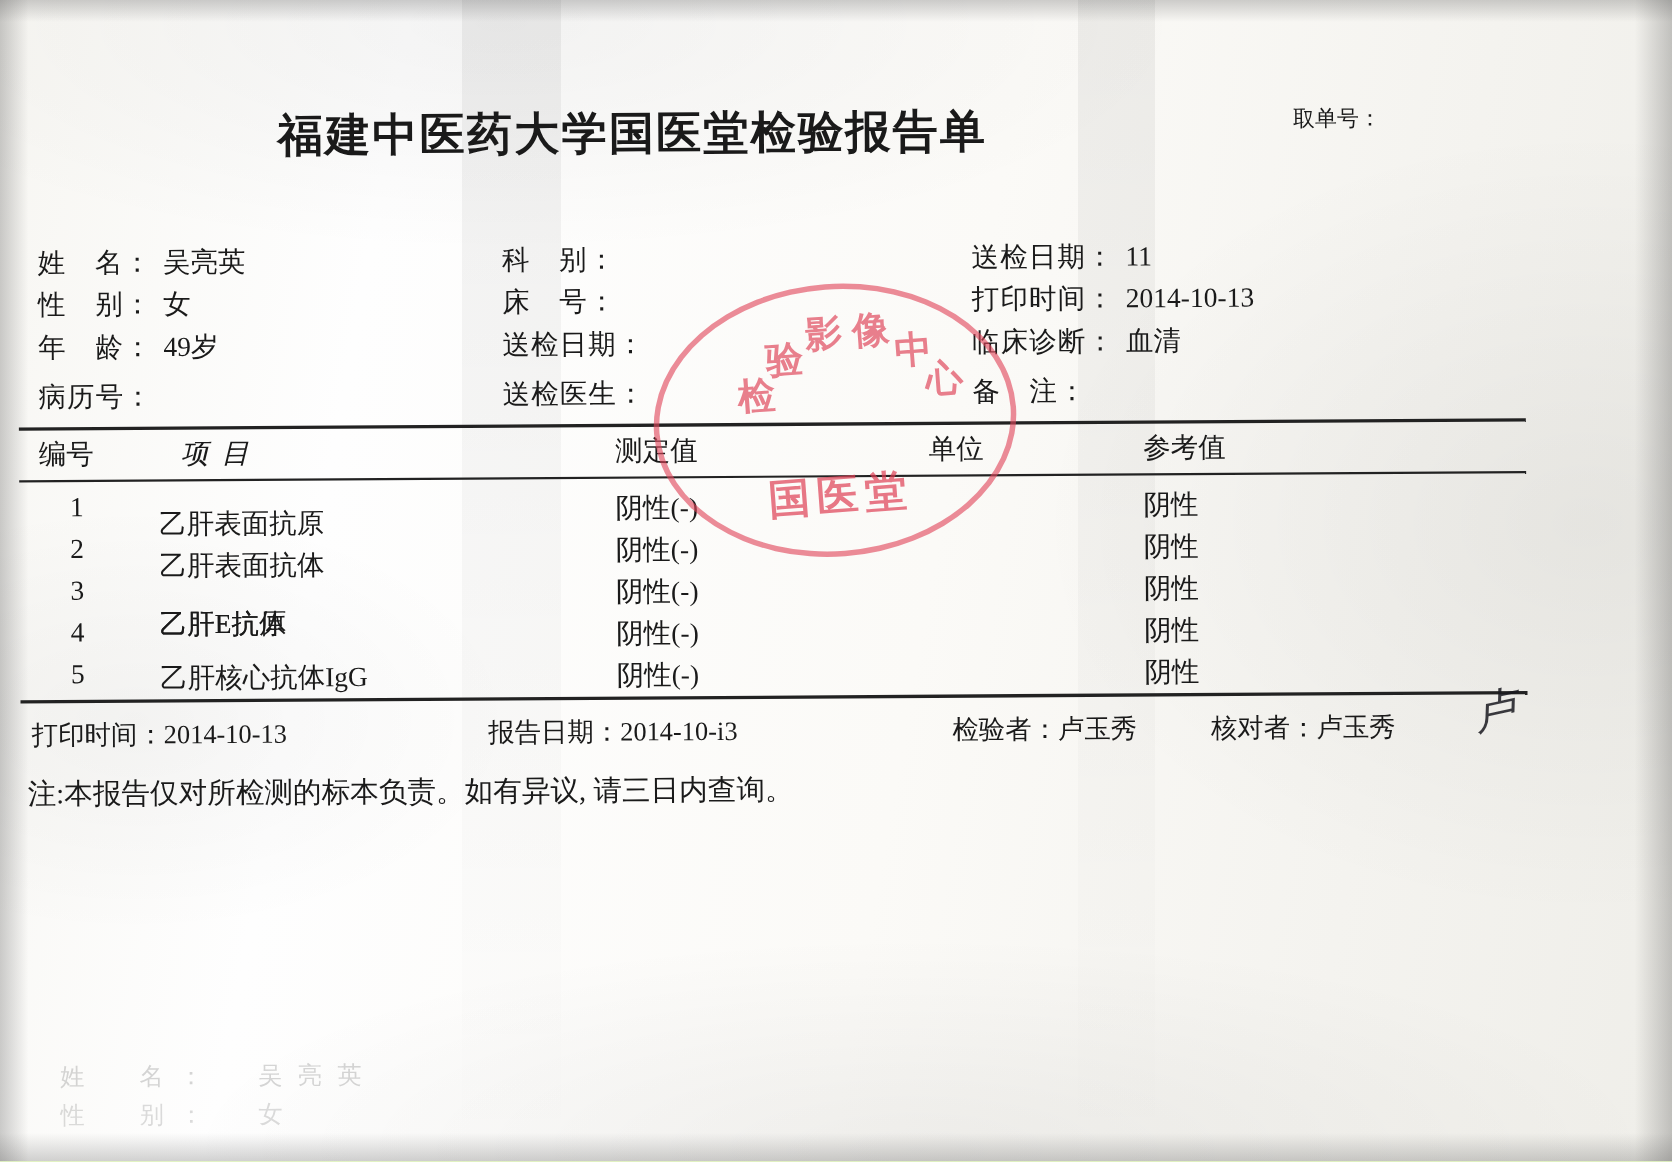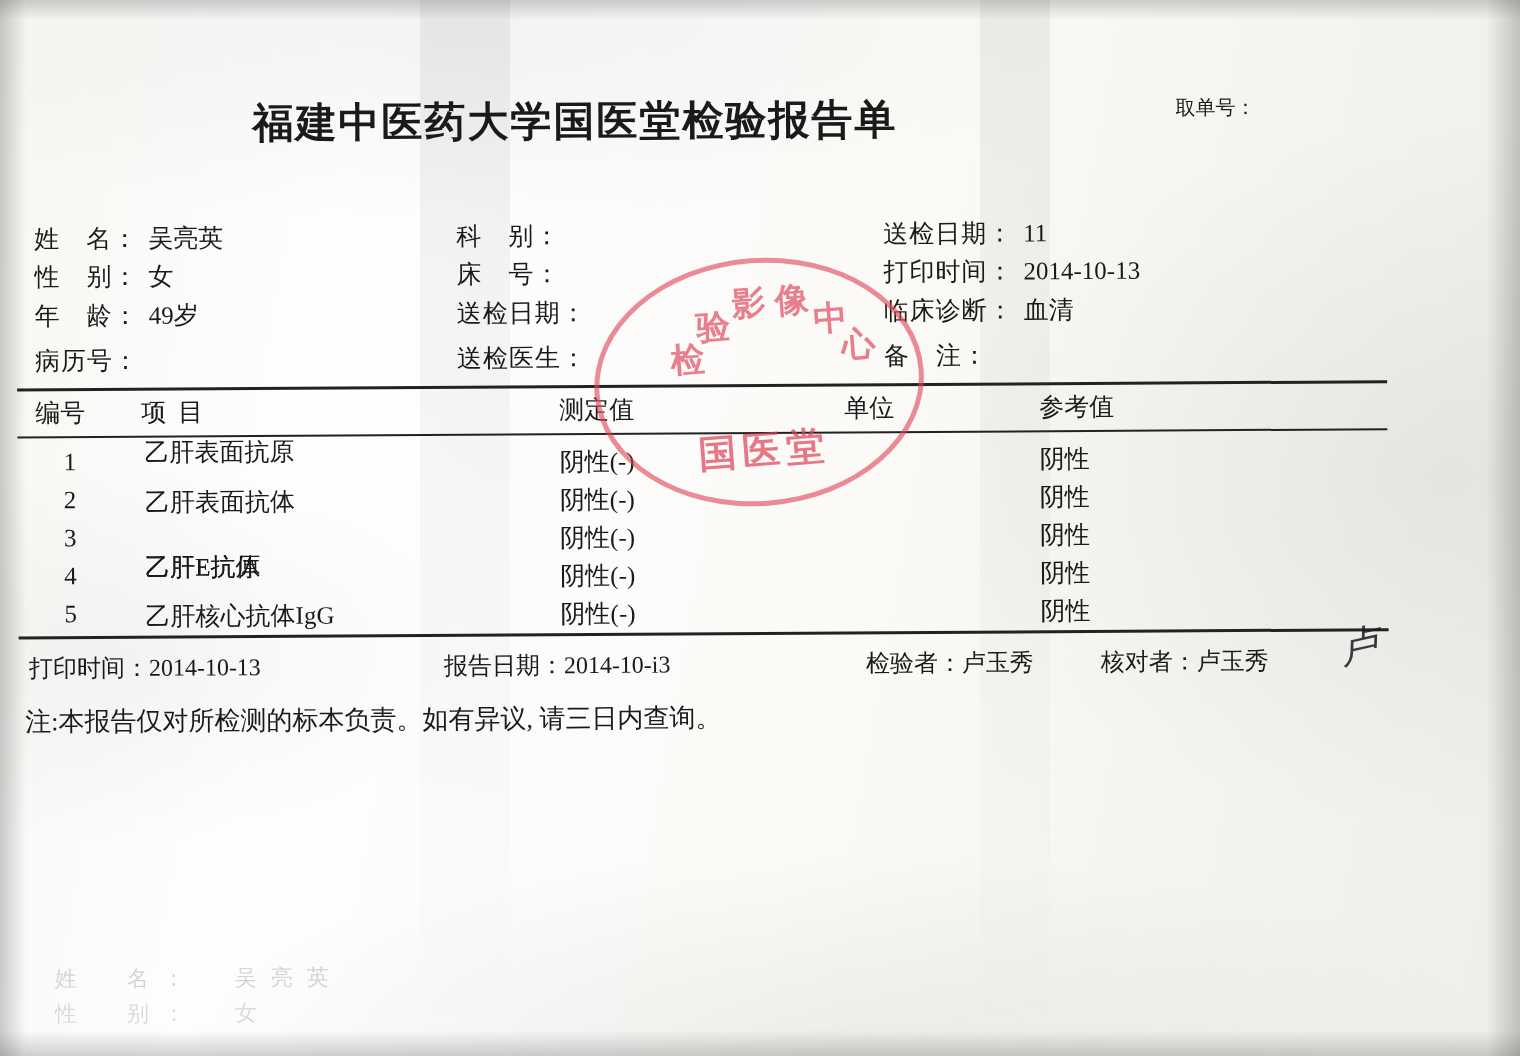--- a/index.html
+++ b/index.html
@@ -100,21 +100,21 @@
   .rule.mid   { top: 432px; height: 2px; }
   .rule.bot   { top: 632px; }
 
   .th {
     position: absolute;
     top: 392px;
     font-size: 25px;
     white-space: nowrap;
   }
   .th-no    { left: 36px; }
-  .th-item  { left: 142px; letter-spacing: 12px; }
+  .th-item  { left: 165px; letter-spacing: 12px; font-style: italic; }
   .th-value { left: 560px; }
   .th-unit  { left: 845px; }
   .th-ref   { left: 1040px; }
 
   .row { position: absolute; font-size: 25px; white-space: nowrap; }
   .c-no    { left: 64px; }
   .c-item  { left: 145px; }
   .c-value { left: 560px; }
   .c-unit  { left: 845px; }
   .c-ref   { left: 1040px; }
@@ -272,27 +272,27 @@
 
     <div class="rule top"></div>
     <div class="th th-no">编号</div>
     <div class="th th-item">项目</div>
     <div class="th th-value">测定值</div>
     <div class="th th-unit">单位</div>
     <div class="th th-ref">参考值</div>
     <div class="rule mid"></div>
 
     <div class="row c-no" style="top:444px">1</div>
-    <div class="row c-item" style="top:432px">乙肝表面抗原</div>
+    <div class="row c-item" style="top:456px">乙肝表面抗原</div>
     <div class="row c-value" style="top:444px">阴性(-)</div>
     <div class="row c-unit" style="top:444px"></div>
     <div class="row c-ref" style="top:444px">阴性</div>
 
     <div class="row c-no" style="top:482px">2</div>
-    <div class="row c-item" style="top:482px">乙肝表面抗体</div>
+    <div class="row c-item" style="top:494px">乙肝表面抗体</div>
     <div class="row c-value" style="top:482px">阴性(-)</div>
     <div class="row c-unit" style="top:482px"></div>
     <div class="row c-ref" style="top:482px">阴性</div>
 
     <div class="row c-no" style="top:520px">3</div>
     <div class="row c-item" style="top:547px">乙肝E抗原</div>
     <div class="row c-value" style="top:520px">阴性(-)</div>
     <div class="row c-unit" style="top:520px"></div>
     <div class="row c-ref" style="top:520px">阴性</div>
 

